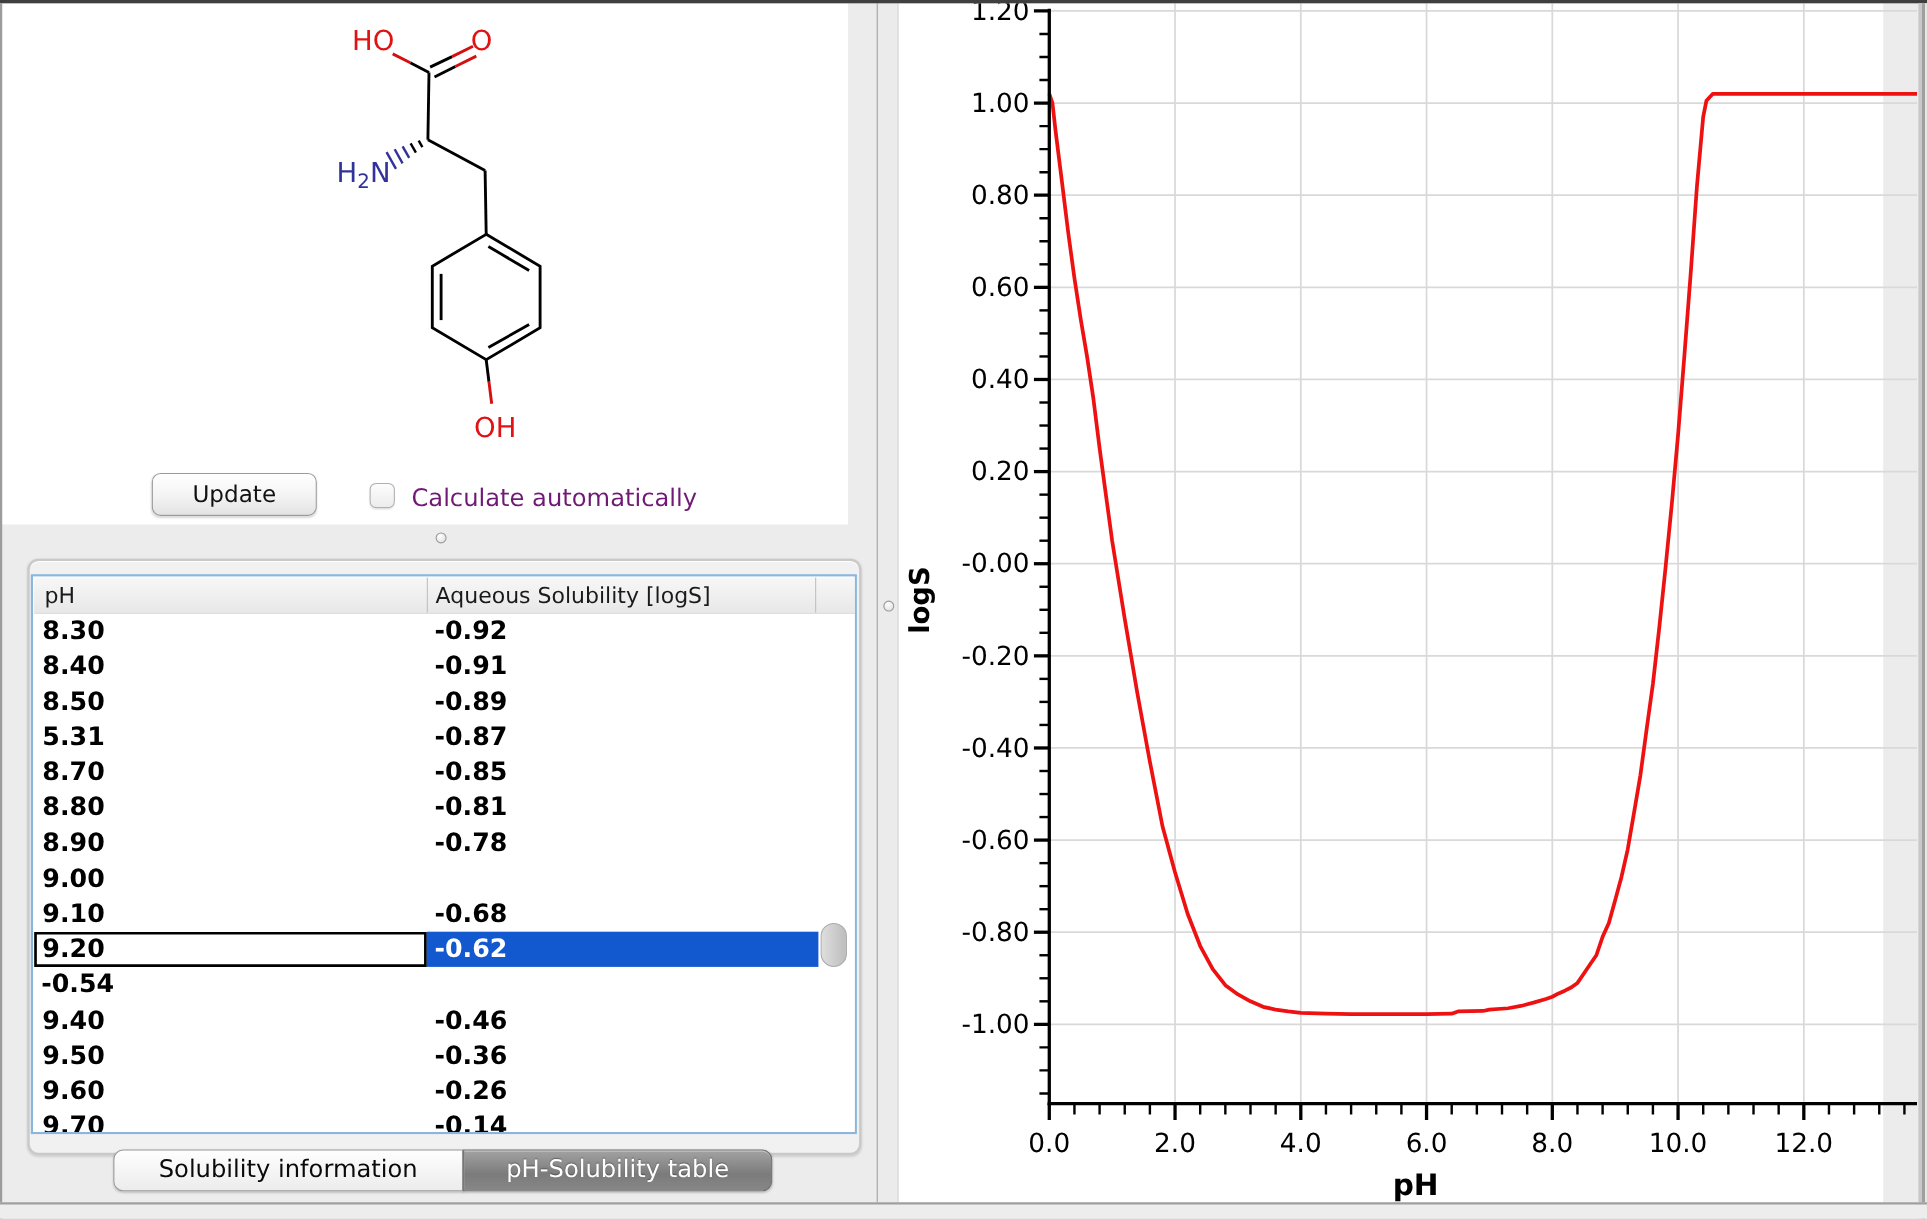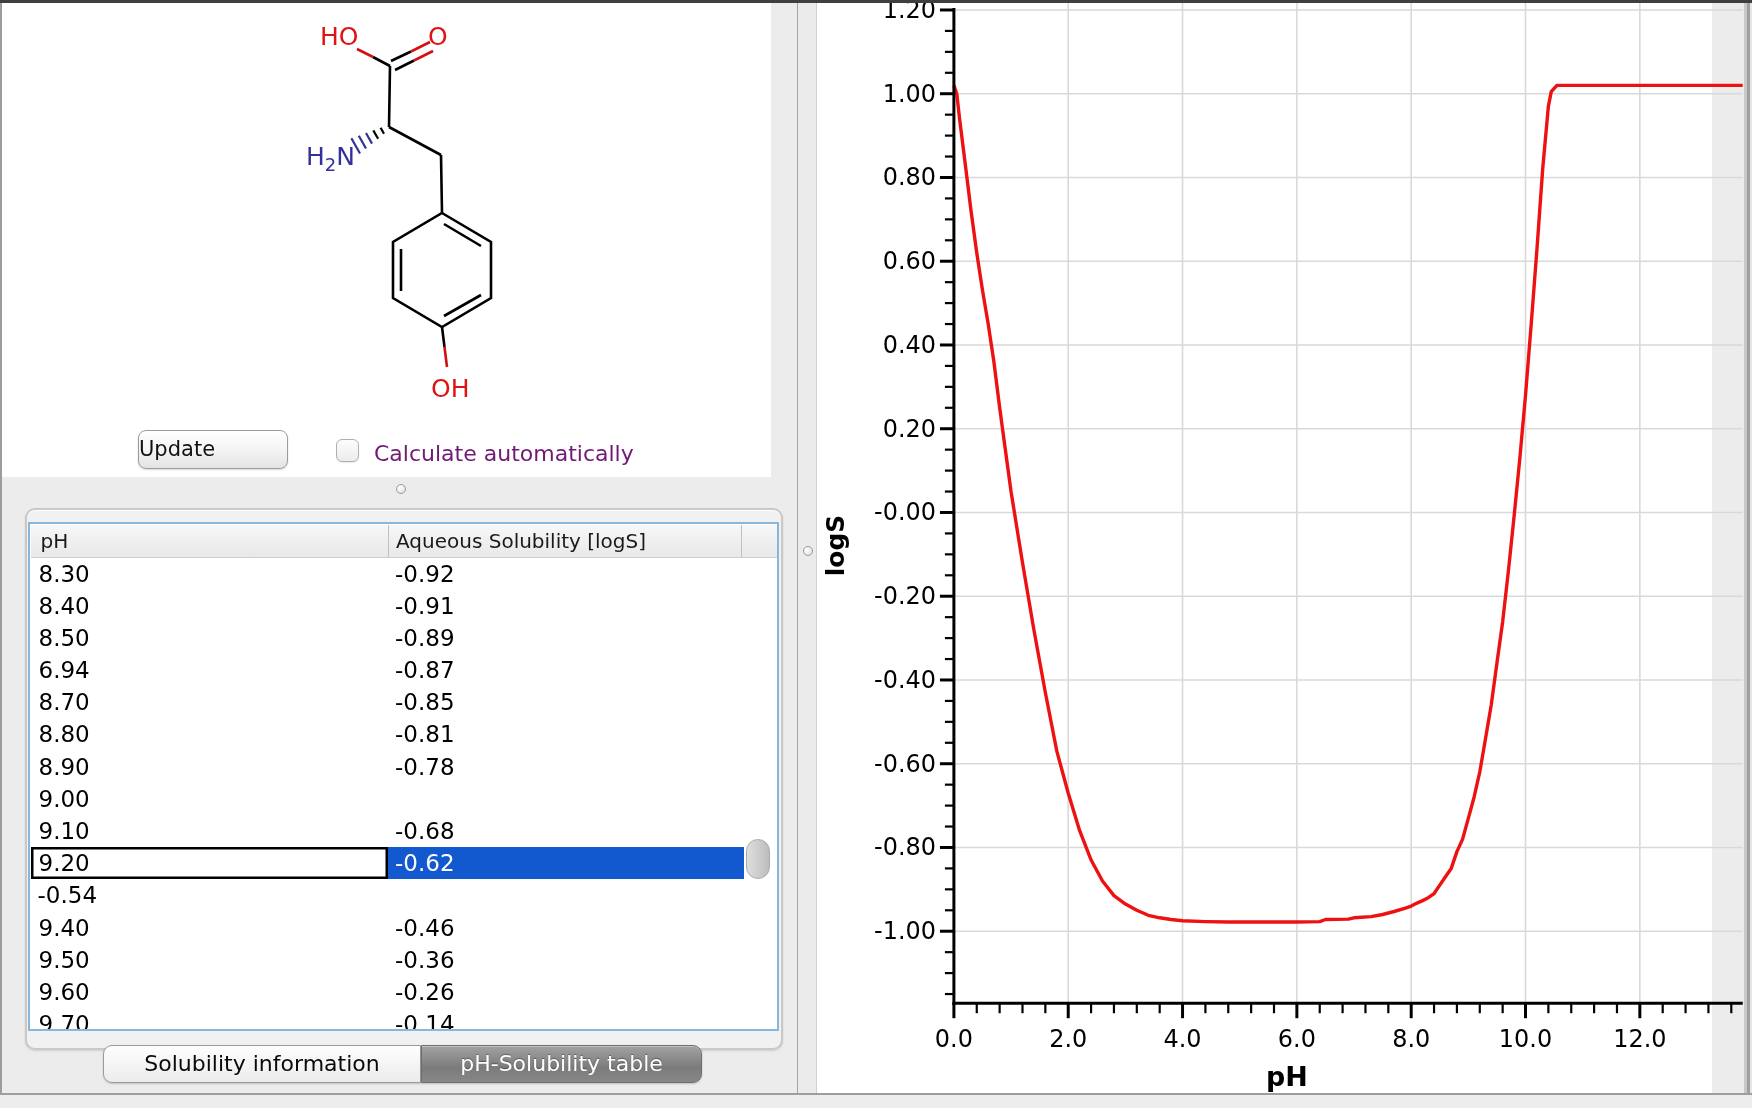--- a/index.html
+++ b/index.html
@@ -16,21 +16,21 @@
                    background:#ededed; border-top:2px solid #9e9e9e; }
 
   
   .mol-canvas { position:absolute; left:2px; top:3px; width:769px; height:474px; background:#ffffff;text-align:right; }
   .left-lower { position:absolute; left:2px; top:477px; width:795px; height:616px; background:#ececec; }
 
   .update-btn { position:absolute; left:138px; top:430px; width:150px; height:39px;
     border:1px solid #9b9b9b; border-radius:8px; color:#111;
     background:linear-gradient(#ffffff,#f3f3f3 55%,#e3e3e3);
     box-shadow:0 1px 2px rgba(0,0,0,.15);
-    font-size:21px; line-height:37px; cursor:default; }
+    font-size:21px; text-align:center; line-height:37px; cursor:default; }
   .auto-check { position:absolute; left:336px; top:439px; width:23px; height:23px;
     border:1.5px solid #b0b0b0; border-radius:6px;
     background:linear-gradient(#fdfdfd,#ececec); box-shadow:0 1px 1px rgba(0,0,0,.08); }
   .auto-label { position:absolute; left:374px; top:441px; font-size:22px; color:#701a75;text-align:right; }
 
   .h-divider-handle, .v-divider-handle { position:absolute; width:10px; height:10px; border-radius:50%;
     border:1.5px solid #9a9a9a; background:radial-gradient(circle at 35% 30%,#ffffff,#dcdcdc); }
   .h-divider-handle { left:396px; top:484px; }
   .v-divider { position:absolute; left:797px; top:3px; width:20px; height:1090px; background:#ebebeb;
     border-left:1px solid #a3a3a3; border-right:1px solid #cfcfcf; }
@@ -42,21 +42,21 @@
     box-shadow:inset 0 1px 0 #ffffff, 0 1px 2px rgba(0,0,0,.12); }
   .table-focus-ring { position:absolute; left:28px; top:522px; width:751px; height:509px;
     border:2.5px solid #8ab6dc; background:#ffffff; }
   .tbl-header { position:absolute; left:30.5px; top:524.5px; width:746px; height:33px; display:flex;
     background:linear-gradient(#f7f7f7,#e8e8e8); border-bottom:1px solid #cfcfcf;
     font-size:20px; color:#1a1a1a; line-height:32px; }
   .tbl-header .hc1 { width:357.5px; padding-left:10px; }
   .tbl-header .hc2 { width:353px; padding-left:7px; border-left:1px solid #c0c0c0; }
   .tbl-header .hc3 { flex:1; border-left:1px solid #c0c0c0; }
   .tbl-rows { position:absolute; left:30.5px; top:557.5px; width:746px; height:471px; overflow:hidden;
-    font-size:23px; color:#000; background:#fff; }
+    font-size:23px; color:#000; background:#fff;font-weight:bold; }
   .row { display:flex; height:32.2px; line-height:32.2px; }
   .row .c1 { width:357.5px; padding-left:8px; }
   .row .c2 { width:356px; padding-left:7px; }
   .row.selected .c1 { box-shadow:inset 0 0 0 2.5px #000; }
   .scroll-thumb { position:absolute; left:746px; top:839px; width:24px; height:40px; border-radius:12px;
     border:1px solid #ababab; background:linear-gradient(90deg,#dedede,#bdbdbd); }
 
   
   .tab { position:absolute; top:1045px; height:38px; font-size:22px; text-align:center; line-height:36px; z-index:3; }
   .tab-left { left:103px; width:318px; color:#0a0a0a;
@@ -137,21 +137,21 @@
       </div>
       <div class="row">
         <div class="c1">8.40</div>
         <div class="c2">-0.91</div>
       </div>
       <div class="row">
         <div class="c1">8.50</div>
         <div class="c2">-0.89</div>
       </div>
       <div class="row">
-        <div class="c1">6.94</div>
+        <div class="c1">5.31</div>
         <div class="c2">-0.87</div>
       </div>
       <div class="row">
         <div class="c1">8.70</div>
         <div class="c2">-0.85</div>
       </div>
       <div class="row">
         <div class="c1">8.80</div>
         <div class="c2">-0.81</div>
       </div>

